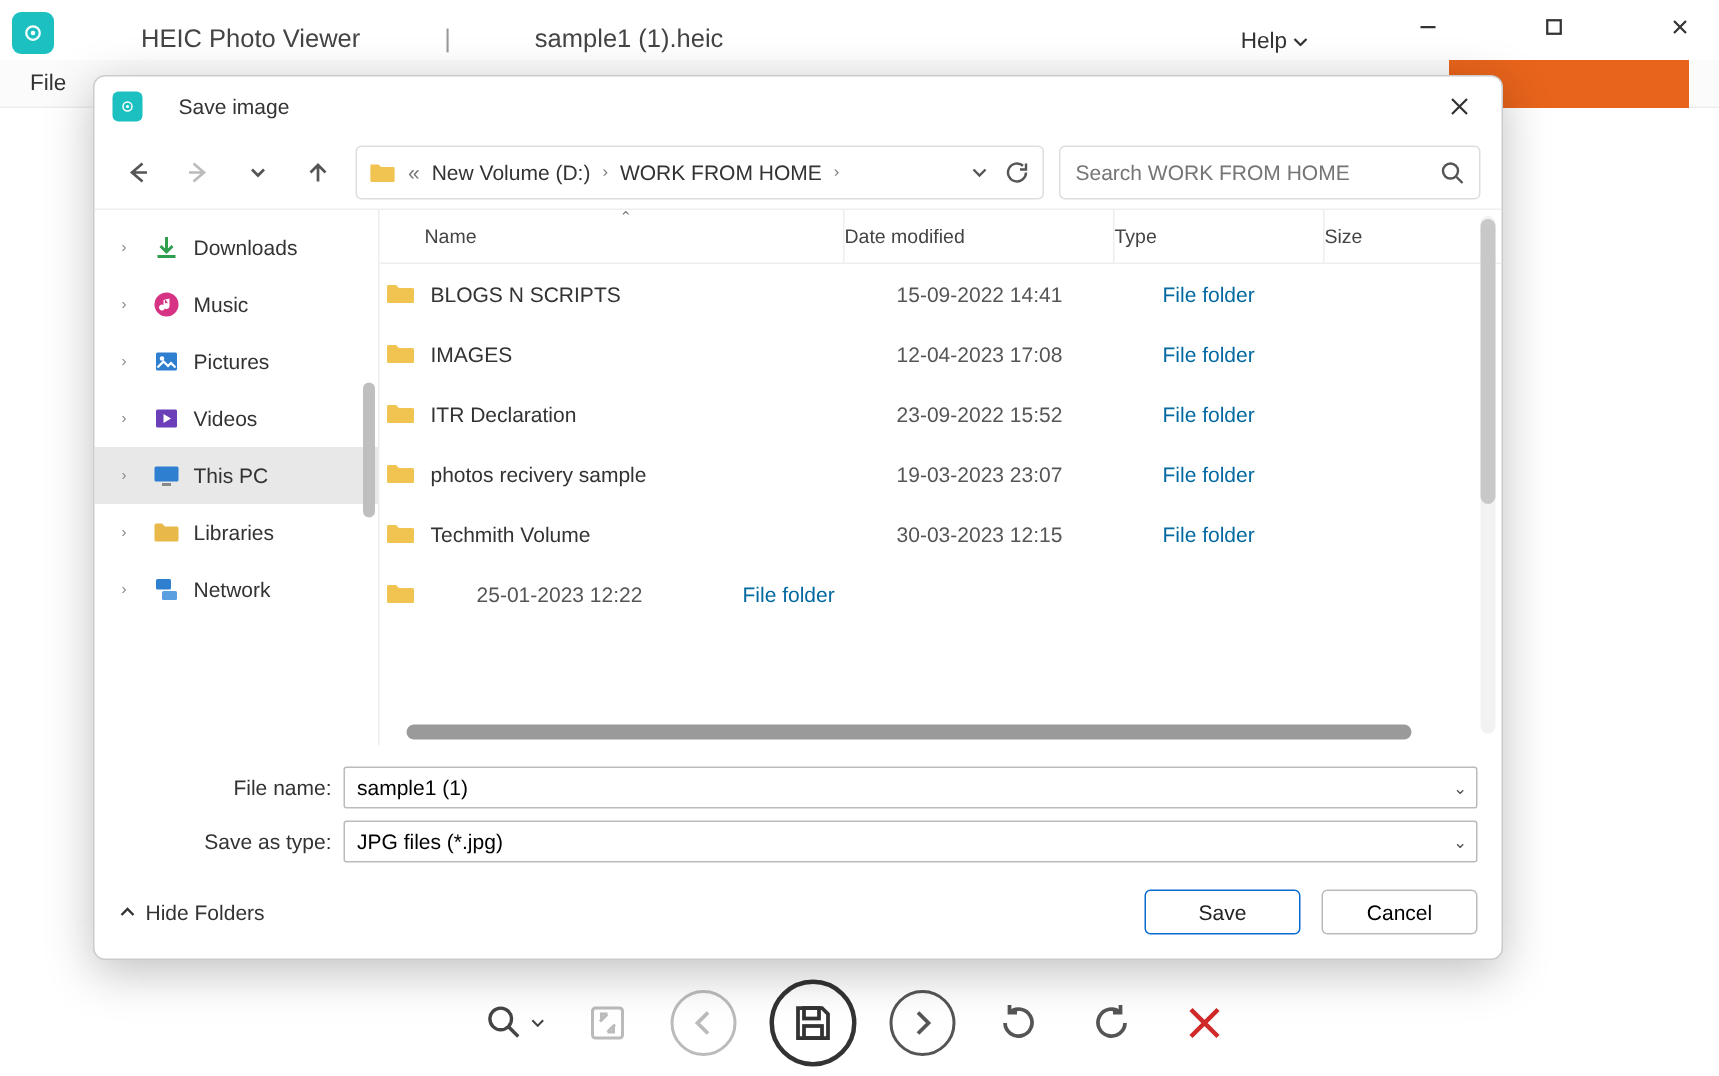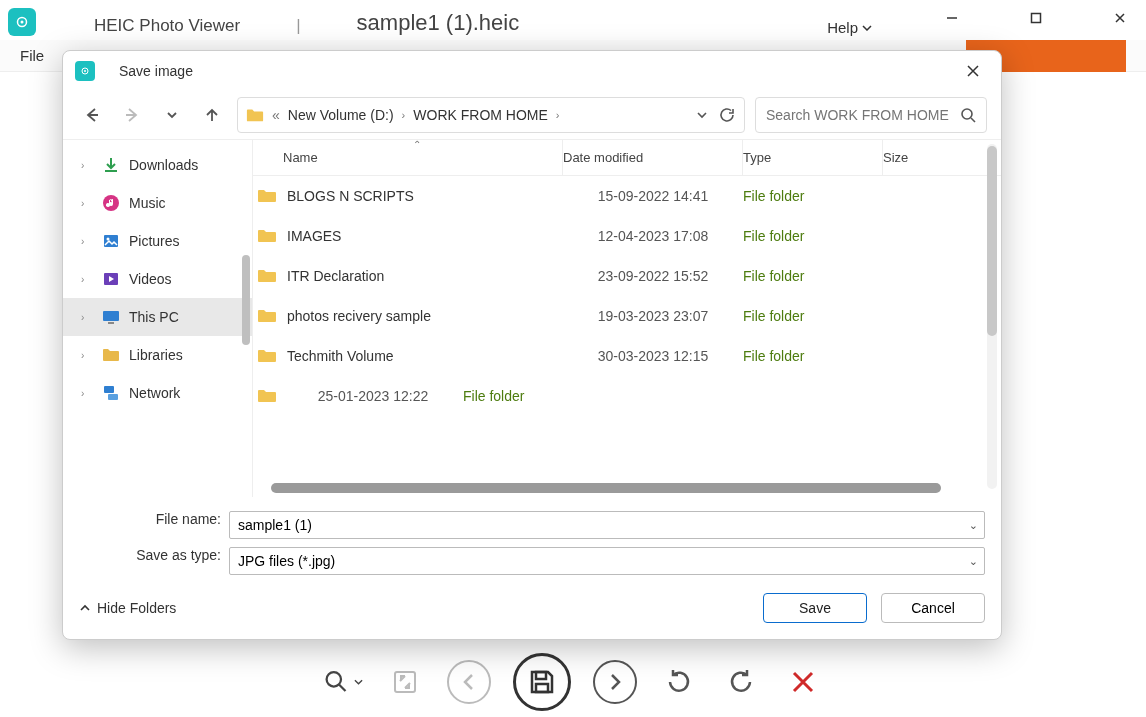--- a/index.html
+++ b/index.html
@@ -3,21 +3,21 @@
 <meta charset="utf-8">
 <style>
 * { margin: 0; padding: 0; box-sizing: border-box; font-family: "Segoe UI", sans-serif; }
 body { width: 1146px; height: 717px; background: #fff; position: relative; overflow: hidden; }
 
 .titlebar { height: 40px; display: flex; align-items: flex-end; padding: 4px 8px; gap: 48px; }
 .titlebar .logo { width: 28px; height: 28px; background: #1cc0c0; border-radius: 6px; display: flex; align-items: center; justify-content: center; color: #fff; font-size: 8px; font-weight: bold; }
 .titlebar .logo svg { width: 18px; height: 18px; }
 .titlebar .title { margin-left: 10px; font-size: 17px; color: #444; }
 .titlebar .sep { margin: 0 8px; color: #999; font-size: 17px; }
-.titlebar .fname { font-size: 22px; color: #444; }
+.titlebar .fname { font-size: 17px; color: #444; }
 .titlebar .spacer { flex: 1; }
 .titlebar .help { font-size: 15px; color: #333; margin-right: 14px; display: flex; align-items: center; gap: 4px; }
 .titlebar .winbtn { width: 36px; height: 36px; display: flex; align-items: center; justify-content: center; color: #333; }
 
 .menubar { height: 32px; display: flex; align-items: center; padding: 0 20px; background: #fbfbfb; border-bottom: 1px solid #eee; }
 .menubar .item { font-size: 15px; color: #333; margin-right: 30px; }
 .menubar .batch { margin-left: auto; margin-right: 0; background: #e8641b; height: 32px; width: 160px; }
 
 .canvas-area { position: absolute; top: 72px; left: 0; right: 0; bottom: 60px; background: #fff; }
 
@@ -32,21 +32,21 @@
 .dlg-title .txt { font-size: 14px; color: #333; }
 .dlg-title .close { margin-left: auto; width: 32px; height: 32px; display: flex; align-items: center; justify-content: center; }
 
 .dlg-nav { height: 48px; display: flex; align-items: center; padding: 0 14px; gap: 10px; }
 .nav-arrow { width: 30px; height: 30px; display: flex; align-items: center; justify-content: center; color: #666; }
 .nav-arrow.disabled { color: #bbb; }
 .addr-bar { flex: 1; height: 36px; border: 1px solid #ddd; border-radius: 4px; display: flex; align-items: center; padding: 0 8px; gap: 8px; font-size: 14px; color: #333; }
 .addr-bar .folder-ico { width: 18px; height: 16px; }
 .addr-bar .chev { color: #777; font-size: 11px; }
 .addr-actions { margin-left: auto; display: flex; gap: 10px; color: #555; align-items:center;}
-.search-box { width: 232px; height: 36px; border: 1px solid #ddd; border-radius: 4px; display: flex; align-items: center; padding: 0 10px; }
+.search-box { width: 281px; height: 36px; border: 1px solid #ddd; border-radius: 4px; display: flex; align-items: center; padding: 0 10px; }
 .search-box input { border: none; outline: none; flex: 1; font-size: 14px; color: #666; }
 
 .dlg-toolbar { height: 36px; display: flex; align-items: center; padding: 0 16px; gap: 24px; font-size: 14px; }
 .dlg-toolbar .link { color: #2563c9; display: flex; align-items: center; gap: 4px; }
 .dlg-toolbar .right { margin-left: auto; display: flex; align-items: center; gap: 14px; }
 .help-circle { width: 22px; height: 22px; background: #1976d2; color: #fff; border-radius: 50%; display: flex; align-items: center; justify-content: center; font-size: 13px; font-weight: bold; }
 
 .dlg-body { flex: 1; display: flex; border-top: 1px solid #eee; overflow: hidden; position: relative; }
 .tree { width: 190px; border-right: 1px solid #eee; padding: 6px 0; overflow: hidden; position: relative; }
 .tree-scroll-thumb { position: absolute; right: 2px; top: 115px; width: 8px; height: 90px; background: #bfbfbf; border-radius: 4px; }
@@ -64,24 +64,24 @@
 .col-sort { position: absolute; top: -1px; left: 160px; font-size: 10px; color: #777; }
 .col-date { width: 180px; }
 .col-type { width: 140px; }
 .col-size { width: 70px; }
 .list-header > div { border-right: 1px solid #eee; height: 100%; display: flex; align-items: center; }
 .list-header .col-size { border-right: none; }
 .list-row { height: 40px; display: flex; align-items: center; font-size: 14px; color: #333; padding-right: 20px; }
 .list-row .ico { width: 30px; display: flex; justify-content: flex-end; padding-right: 6px; }
 .list-row .name { width: 280px; padding-left: 4px; }
 .list-row .date { width: 180px; color: #555; text-align: center; }
-.list-row .type { width: 140px; color: #4d7c0f; }
+.list-row .type { width: 140px; color: #0369a1; margin-left: 32px; }
 
 .dlg-fields { padding: 14px 16px 8px 16px; display: flex; flex-direction: column; gap: 8px; }
-.field-row { display: flex; align-items: flex-start; }
+.field-row { display: flex; align-items: center; }
 .field-row label { width: 150px; text-align: right; padding-right: 8px; font-size: 14px; color: #333; }
 .field-row .field { flex: 1; height: 28px; border: 1px solid #bbb; border-radius: 2px; display: flex; align-items: center; padding: 0 8px; font-size: 14px; position: relative; }
 .field-row .field .dd { position: absolute; right: 6px; color: #555; font-size: 11px; }
 
 .dlg-footer { height: 56px; display: flex; align-items: center; padding: 0 16px 6px 16px; }
 .hide-folders { font-size: 14px; color: #333; display: flex; align-items: center; gap: 6px; }
 .dlg-footer .spacer { flex: 1; }
 .btn { width: 104px; height: 30px; border: 1px solid #bbb; border-radius: 4px; background: #fff; font-size: 14px; display: flex; align-items: center; justify-content: center; margin-left: 14px; }
 .btn.primary { border-color: #0a6cce; color: #222; }
 

